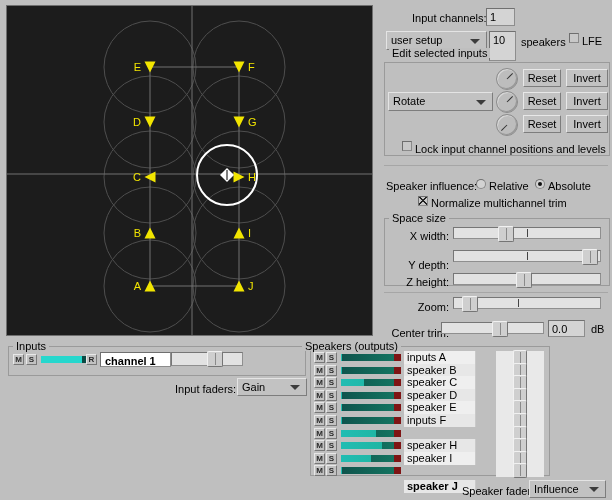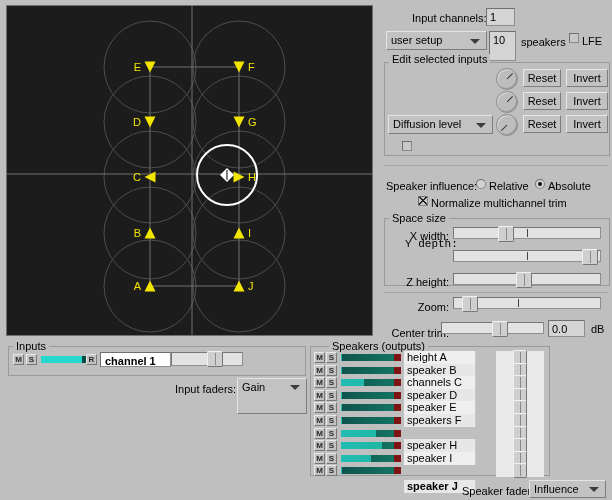--- a/index.html
+++ b/index.html
@@ -156,45 +156,46 @@
   <div class="combo" style="left:386px;top:31px;width:101px;height:19px;">
     <span>user setup</span>
     <span class="arrow"></span>
   </div>
   <div class="field" style="position:absolute;left:489px;top:31px;width:27px;height:30px;">10</div>
   <div class="lbl" style="position:absolute;left:521px;top:36px;">speakers</div>
   <div class="cb" id="cb-lfe" style="left:569px;top:33px;"></div>
   <div class="lbl" style="position:absolute;left:582px;top:35px;">LFE</div>
 
   <div class="grp" style="left:384px;top:62px;width:224px;height:92px;"></div>
-  <div class="grp-title" style="left:389px;top:54px;text-align:right;">Edit selected inputs</div>
+  <div class="grp-title" style="left:389px;top:48px;text-align:right;">Edit selected inputs</div>
 
   <div class="knob" style="left:496px;top:68px;width:20px;height:20px;">
       <i id="knob0" style="transform: translate(-50%, -100%) rotate(45deg);"></i>
     </div>
   <div class="btn" style="left:523px;top:69px;width:38px;height:18px;">Reset</div>
   <div class="btn" style="left:566px;top:69px;width:42px;height:18px;">Invert</div>
 
+  <div class="combo" style="left:388px;top:92px;width:105px;height:19px;">
+    <span>Rotate</span>
+    <span class="arrow"></span>
+  </div>
   <div class="knob" style="left:496px;top:91px;width:20px;height:20px;">
       <i id="knob1" style="transform: translate(-50%, -100%) rotate(45deg);"></i>
     </div>
   <div class="btn" style="left:523px;top:92px;width:38px;height:18px;">Reset</div>
   <div class="btn" style="left:566px;top:92px;width:42px;height:18px;">Invert</div>
 
-  <div class="combo" style="left:388px;top:115px;width:105px;height:19px;">
-    <span>Diffusion level</span>
-    <span class="arrow"></span>
-  </div>
   <div class="knob" style="left:496px;top:114px;width:20px;height:20px;">
       <i id="knob2" style="transform: translate(-50%, -100%) rotate(-135deg);"></i>
     </div>
   <div class="btn" style="left:523px;top:115px;width:38px;height:18px;">Reset</div>
   <div class="btn" style="left:566px;top:115px;width:42px;height:18px;">Invert</div>
 
   <div class="cb" id="cb-lock" style="left:402px;top:141px;"></div>
+  <div class="lbl" style="position:absolute;left:415px;top:143px;">Lock input channel positions and levels</div>
 
   <div class="divider" style="left:384px;top:165px;width:224px;"></div>
 
   <div class="lbl" style="position:absolute;left:386px;top:180px;">Speaker influence:</div>
   <div class="rb" id="rb-rel" style="left:476px;top:179px;"></div>
   <div class="lbl" style="position:absolute;left:489px;top:180px;">Relative</div>
   <div class="rb on" id="rb-abs" style="left:535px;top:179px;"></div>
   <div class="lbl" style="position:absolute;left:548px;top:180px;">Absolute</div>
 
   <div class="cb on" id="cb-norm" style="left:418px;top:196px;"></div>
@@ -202,21 +203,21 @@
 
   <div class="grp" style="left:384px;top:218px;width:224px;height:66px;"></div>
   <div class="grp-title" style="left:389px;top:213px;">Space size</div>
 
   <div class="lbl" style="position:absolute;left:405px;top:230px;text-align:right;width:44px;">X width:</div>
   <div class="slider" id="sl-x" style="left:453px;top:227px;width:148px;height:12px;">
       <div class="tick" style="left: 73px;"></div>
       <div class="hnd" style="left: 44px;"></div>
     </div>
 
-  <div class="lbl" style="position:absolute;left:405px;top:238px;text-align:center;width:44px;font-family:Liberation Mono, monospace;">Y depth:</div>
+  <div class="lbl" style="position:absolute;left:405px;top:259px;text-align:right;width:44px;">Y depth:</div>
   <div class="slider" id="sl-y" style="left:453px;top:250px;width:148px;height:12px;">
       <div class="tick" style="left: 73px;"></div>
       <div class="hnd" style="left: 128px;"></div>
     </div>
 
   <div class="lbl" style="position:absolute;left:405px;top:276px;text-align:right;width:44px;">Z height:</div>
   <div class="slider" id="sl-z" style="left:453px;top:273px;width:148px;height:12px;">
       <div class="hnd" style="left: 62px;"></div>
     </div>
 
@@ -244,36 +245,36 @@
     <div class="fill" style="width: 76%;"></div>
     <div class="cap"></div>
   </div>
   <div class="msbtn" style="left:86px;top:354px;">R</div>
   <div class="textfield" style="position:absolute;left:100px;top:352px;width:71px;height:15px;">channel 1</div>
   <div class="slider" id="sl-input" style="left:171px;top:352px;width:72px;height:14px;">
       <div class="hnd" style="left: 35px;"></div>
     </div>
 
   <div class="lbl" style="position:absolute;left:175px;top:383px;">Input faders:</div>
-  <div class="combo" style="left:237px;top:378px;width:70px;height:36px;">
+  <div class="combo" style="left:237px;top:378px;width:70px;height:18px;">
     <span>Gain</span>
     <span class="arrow" style="top:6px;"></span>
   </div>
 
   <div class="grp" style="left:310px;top:346px;width:238px;height:128px;"></div>
-  <div class="grp-title" style="left:329px;top:341px;">Speakers (outputs)</div>
+  <div class="grp-title" style="left:302px;top:341px;">Speakers (outputs)</div>
   <div id="spk-rows">
       <div class="msbtn" style="left:314px;top:352px;">M</div>
       <div class="msbtn" style="left:326px;top:352px;">S</div>
       <div class="meter" style="left:341px;top:354px;width:60px;height:7px;">
         <div class="fill" style="width: 2%;"></div>
         <div class="grad"></div>
         <div class="cap"></div>
       </div>
-      <div class="namecell" style="left:404px;top:351px;width:72px;height:13px;">height A</div>
+      <div class="namecell" style="left:404px;top:351px;width:72px;height:13px;">inputs A</div>
       <div class="" style="left:496px;top:351px;width:48px;height:13px;background:#e9e9e9;position:absolute;">
         <div style="position:absolute;left:17px;top:-1px;width:14px;height:15px;box-sizing:border-box;background:#cfcfcf;border:1px solid #757575;border-top-color:#f1f1f1;border-left-color:#f1f1f1;border-radius:2px;">
           <div style="position:absolute;left:50%;top:1px;bottom:1px;width:1px;background:#8a8a8a;"></div>
         </div>
       </div>
       <div class="msbtn" style="left:314px;top:365px;">M</div>
       <div class="msbtn" style="left:326px;top:365px;">S</div>
       <div class="meter" style="left:341px;top:367px;width:60px;height:7px;">
         <div class="fill" style="width: 2%;"></div>
         <div class="grad"></div>
@@ -285,21 +286,21 @@
           <div style="position:absolute;left:50%;top:1px;bottom:1px;width:1px;background:#8a8a8a;"></div>
         </div>
       </div>
       <div class="msbtn" style="left:314px;top:377px;">M</div>
       <div class="msbtn" style="left:326px;top:377px;">S</div>
       <div class="meter" style="left:341px;top:379px;width:60px;height:7px;">
         <div class="fill" style="width: 39%;"></div>
         <div class="grad"></div>
         <div class="cap"></div>
       </div>
-      <div class="namecell" style="left:404px;top:376px;width:72px;height:13px;">channels C</div>
+      <div class="namecell" style="left:404px;top:376px;width:72px;height:13px;">speaker C</div>
       <div class="" style="left:496px;top:376px;width:48px;height:13px;background:#e9e9e9;position:absolute;">
         <div style="position:absolute;left:17px;top:-1px;width:14px;height:15px;box-sizing:border-box;background:#cfcfcf;border:1px solid #757575;border-top-color:#f1f1f1;border-left-color:#f1f1f1;border-radius:2px;">
           <div style="position:absolute;left:50%;top:1px;bottom:1px;width:1px;background:#8a8a8a;"></div>
         </div>
       </div>
       <div class="msbtn" style="left:314px;top:390px;">M</div>
       <div class="msbtn" style="left:326px;top:390px;">S</div>
       <div class="meter" style="left:341px;top:392px;width:60px;height:7px;">
         <div class="fill" style="width: 2%;"></div>
         <div class="grad"></div>
@@ -324,21 +325,21 @@
           <div style="position:absolute;left:50%;top:1px;bottom:1px;width:1px;background:#8a8a8a;"></div>
         </div>
       </div>
       <div class="msbtn" style="left:314px;top:415px;">M</div>
       <div class="msbtn" style="left:326px;top:415px;">S</div>
       <div class="meter" style="left:341px;top:417px;width:60px;height:7px;">
         <div class="fill" style="width: 2%;"></div>
         <div class="grad"></div>
         <div class="cap"></div>
       </div>
-      <div class="namecell alt" style="left:404px;top:414px;width:72px;height:13px;">speakers F</div>
+      <div class="namecell alt" style="left:404px;top:414px;width:72px;height:13px;">inputs F</div>
       <div class="" style="left:496px;top:414px;width:48px;height:13px;background:#e9e9e9;position:absolute;">
         <div style="position:absolute;left:17px;top:-1px;width:14px;height:15px;box-sizing:border-box;background:#cfcfcf;border:1px solid #757575;border-top-color:#f1f1f1;border-left-color:#f1f1f1;border-radius:2px;">
           <div style="position:absolute;left:50%;top:1px;bottom:1px;width:1px;background:#8a8a8a;"></div>
         </div>
       </div>
       <div class="msbtn" style="left:314px;top:428px;">M</div>
       <div class="msbtn" style="left:326px;top:428px;">S</div>
       <div class="meter" style="left:341px;top:430px;width:60px;height:7px;">
         <div class="fill" style="width: 58%;"></div>
         <div class="grad"></div>

